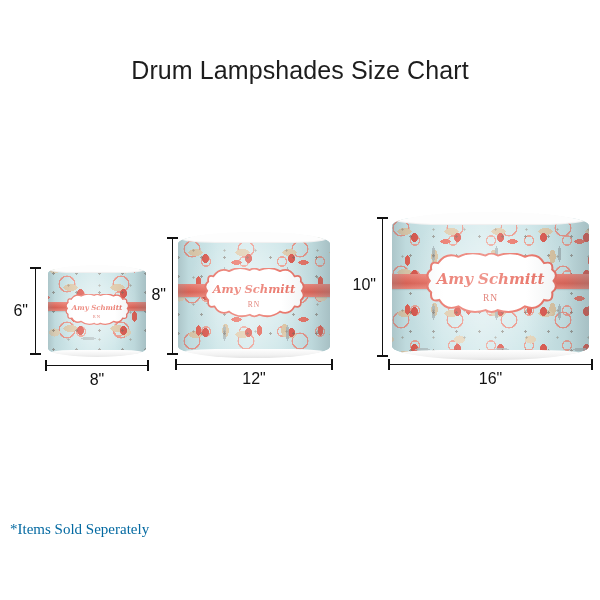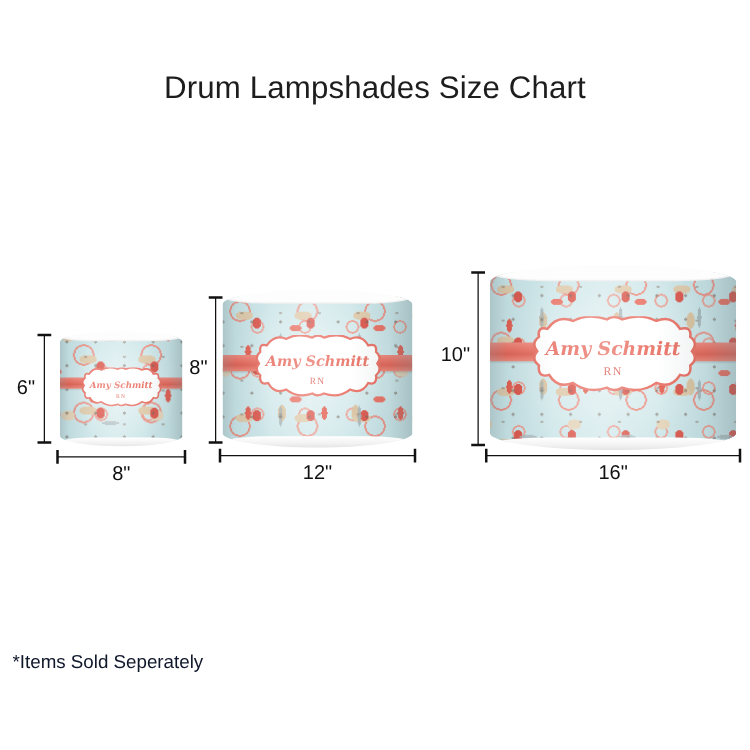--- a/index.html
+++ b/index.html
@@ -29,22 +29,22 @@
     letter-spacing: 0.1px;
     font-family: "Liberation Sans", sans-serif;
   }
 
   
   #footnote {
     position: absolute;
     left: 10px;
     top: 521px;
     font-size: 15px;
-    color: #0f172a;
-    font-family: Liberation Sans, sans-serif;
+    color: #0369a1;
+    font-family: Liberation Serif, serif;
     text-align: center;
   }
 
   
   .shade-group { position: absolute; }
 
   
   .shade {
     position: absolute;
     left: 0;

